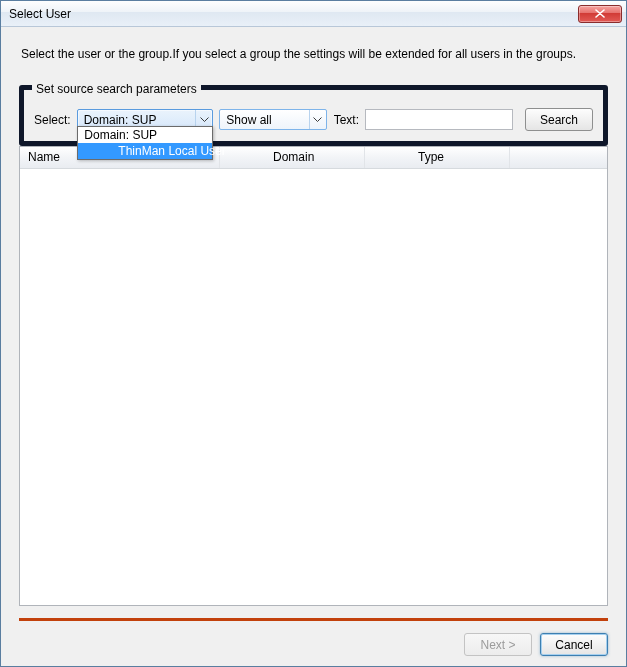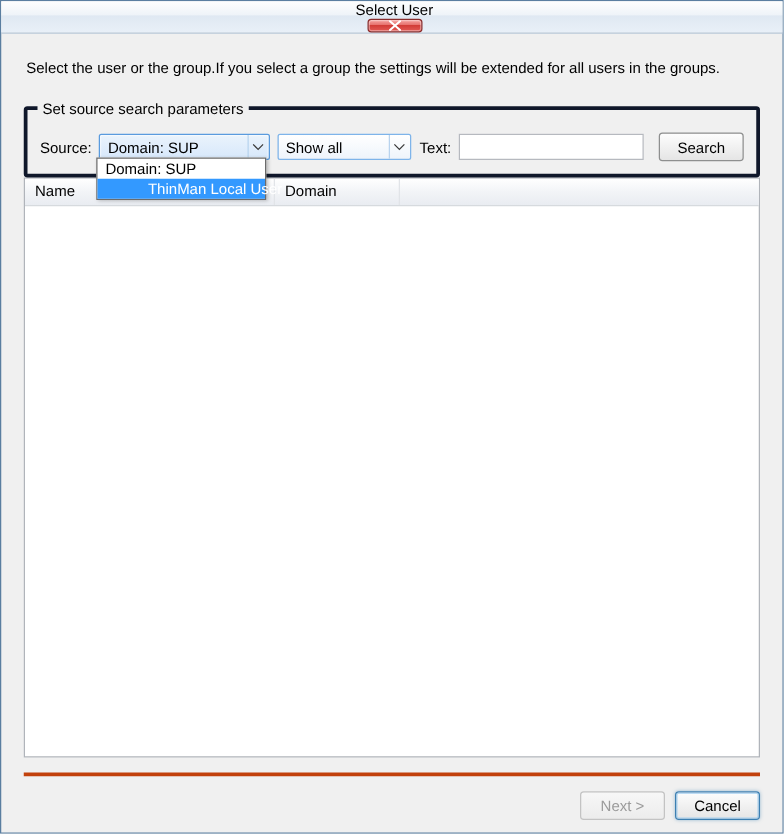--- a/index.html
+++ b/index.html
@@ -18,21 +18,20 @@
     background: #f0f0f0;
     display: flex; flex-direction: column;
     position: relative;
   }
   .titlebar {
     height: 26px;
     background: linear-gradient(to bottom, #fdfefe 0%, #eef3f8 45%, #dfe8f2 46%, #e9f0f8 100%);
     border-bottom: 1px solid #b8c7d8;
     display: flex; align-items: center;
     padding: 0 4px 0 8px;
-    flex-direction: column;
   }
   .titlebar .title {
     flex: 1;
     color: #000;
   }
   .close-btn {
     width: 44px; height: 18px;
     border: 1px solid #8a2c2c;
     border-radius: 3px;
     background: linear-gradient(to bottom, #f6a3a0 0%, #e6706c 45%, #d13b36 46%, #e25a55 100%);
@@ -46,21 +45,21 @@
     padding: 14px 18px 10px 18px;
     display: flex; flex-direction: column;
     position: relative;
   }
   .instruction {
     color: #000;
     margin: 6px 0 24px 2px;
     font-size: 12px;
   }
   .groupbox {
-    border: 3px solid #0f172a;
+    border: 5px solid #0f172a;
     border-radius: 3px;
     padding: 18px 10px 10px 10px;
     position: relative;
     background: #f0f0f0;
   }
   .groupbox .legend {
     position: absolute;
     top: -8px; left: 8px;
     background: #f0f0f0;
     padding: 0 4px;
@@ -147,20 +146,21 @@
     border: 1px solid #b0b4ba;
     background: #fff;
     display: flex; flex-direction: column;
     min-height: 0;
   }
   .grid-header {
     display: flex;
     height: 22px;
     background: linear-gradient(to bottom,#ffffff,#f2f4f7 50%,#e9ecf1 100%);
     border-bottom: 1px solid #d6dade;
+    gap: 45px;
   }
   .grid-header .col {
     border-right: 1px solid #e1e4e8;
     padding: 3px 8px;
     color: #000;
     font-size: 12px;
   }
   .grid-header .col:last-child { border-right: none; flex:1; }
   .grid-body { flex:1; overflow:auto; }
   .footer {
@@ -185,21 +185,21 @@
   </div>
 
   <div class="body">
 
     <div class="instruction">Select the user or the group.If you select a group the settings will be extended for all users in the groups.</div>
 
     <div class="groupbox">
       <span class="legend">Set source search parameters</span>
       <div class="row">
 
-        <span class="lbl">Source:</span>
+        <span class="lbl">Select:</span>
 
         <div class="combo source" id="source-combo">
           <span class="combo-text">Domain: SUP</span>
           <span class="arrow">
             <svg width="9" height="6" viewBox="0 0 9 6">
                 <path d="M0.5 0.5 L4.5 4.5 L8.5 0.5" fill="none" stroke="#3b3b3b" stroke-width="1"></path>
               </svg>
           </span>
         </div>
 
@@ -226,20 +226,21 @@
 
     <div class="opt">Domain: SUP</div>
         <div class="opt hover">ThinMan Local User</div>
       </div>
 
 
     <div class="grid">
       <div class="grid-header">
         <div class="col" style="width:200px">Name</div>
         <div class="col" style="width:100px">Domain</div>
+        <div class="col" style="width:100px">Type</div>
         <div class="col"></div>
       </div>
       <div class="grid-body"></div>
     </div>
 
     <div class="footer">
       <button class="btn" disabled="">Next &gt;</button>
       <button class="btn primary">Cancel</button>
     </div>
 

